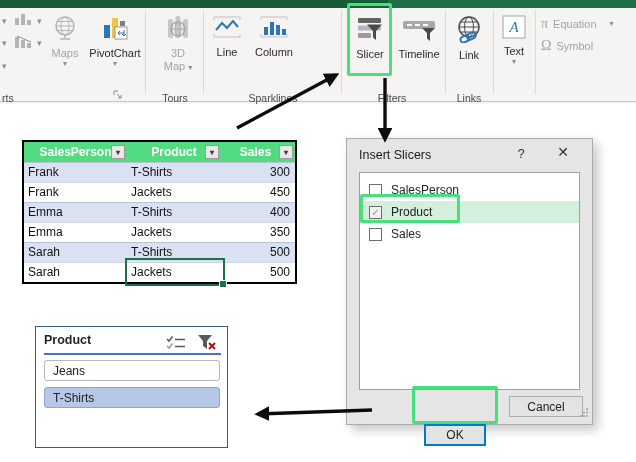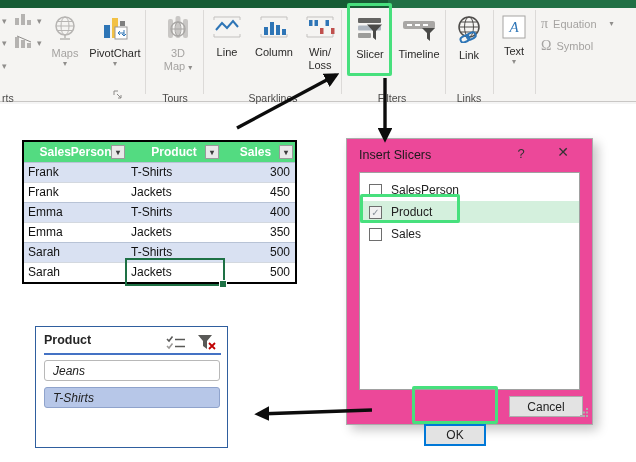--- a/index.html
+++ b/index.html
@@ -33,21 +33,21 @@
         border:1px solid #9a9a9a;box-sizing:border-box;display:flex;align-items:center;
         justify-content:center;font-size:8px;color:#3c3c3c;}
   .blue{background:#d9e1f2;}
   .white{background:#ffffff;}
   .td{padding-left:4px;box-sizing:border-box;color:#111;}
   .active-cell{position:absolute;left:125px;top:258px;width:96px;height:24px;
                border:2px solid #1e7145;z-index:10;}
   .active-cell .handle{position:absolute;right:-4px;bottom:-4px;width:6px;height:6px;
                        background:#1e7145;border:1px solid #fff;}
   
-  .dlg{position:absolute;left:346px;top:138px;width:247px;height:287px;background:#ec4899;
+  .dlg{position:absolute;left:346px;top:138px;width:247px;height:287px;background:#e5e5e5;
        border:1px solid #ababab;box-sizing:border-box;box-shadow:5px 5px 10px rgba(0,0,0,.22);z-index:20;}
   .dlg-title{position:absolute;left:12px;top:9px;font-size:12.5px;color:#1a1a1a;}
   .dlg-help{position:absolute;left:165px;top:7px;width:18px;text-align:center;font-size:13px;color:#333;}
   .dlg-close{position:absolute;left:203px;top:5px;width:26px;text-align:center;font-size:14px;color:#333;}
   .fieldbox{position:absolute;left:12px;top:33px;width:221px;height:218px;background:#fff;
             border:1px solid #a0a0a0;box-sizing:border-box;}
   .fitem{position:absolute;left:0;width:100%;height:22px;display:flex;align-items:center;
          gap:9px;padding-left:9px;box-sizing:border-box;font-size:12px;color:#222;}
   .cb{width:13px;height:13px;background:#fff;border:1px solid #6e6e6e;box-sizing:border-box;
       display:flex;align-items:center;justify-content:center;font-size:10px;color:#8a929b;flex:0 0 13px;}
@@ -57,21 +57,21 @@
        font-size:12px;color:#222;background:#e3e3e3;box-sizing:border-box;}
   .ok{left:77px;top:256px;width:62px;height:22px;border:2px solid #0078d7;margin-top:29px;}
   .cancel{left:162px;top:257px;width:74px;height:21px;border:1px solid #adadad;}
   .grip{position:absolute;right:3px;bottom:3px;}
   
   .slicer{position:absolute;left:35px;top:326px;width:193px;height:122px;background:#fff;
           border:1px solid #2f5e9e;box-sizing:border-box;z-index:15;}
   .sl-title{position:absolute;left:8px;top:6px;font-size:12.5px;font-weight:bold;color:#262626;}
   .sl-rule{position:absolute;left:8px;top:26px;width:177px;height:2px;background:#4472c4;}
   .sl-item{position:absolute;left:8px;width:176px;height:21px;border-radius:3px;display:flex;
-           align-items:center;padding-left:8px;box-sizing:border-box;font-size:12px;color:#222;font-style:italic;}
+           align-items:center;padding-left:8px;box-sizing:border-box;font-size:12px;color:#222;}
   .sl-jeans{top:33px;background:#fff;border:1px solid #b8b8b8;}
   .sl-tshirts{top:60px;background:#b7c7e8;border:1px solid #8fa3cc;}
   .sl-ico{position:absolute;top:7px;}
   
   .ann{position:absolute;border:3px solid #47e07d;border-radius:2px;box-sizing:border-box;z-index:40;pointer-events:none;}
   .ann-slicer{left:347px;top:3px;width:45px;height:73px;}
   .ann-product{left:360px;top:194px;width:100px;height:29px;}
   .ann-ok{left:412px;top:386px;width:86px;height:38px;}
   .arrows{position:absolute;left:0;top:0;z-index:50;pointer-events:none;}
 </style>
@@ -162,33 +162,20 @@
         <svg width="30" height="25">
             <path d="M2 2 h26 M2 22 h26 M2 2 v3 M28 2 v3 M2 19 v3 M28 19 v3" stroke="#c3c1bf" fill="none"></path>
             <rect x="5" y="12" width="4" height="8" fill="#2e75b6"></rect>
             <rect x="11" y="7" width="4" height="13" fill="#2e75b6"></rect>
             <rect x="17" y="10" width="4" height="10" fill="#2e75b6"></rect>
             <rect x="23" y="14" width="4" height="6" fill="#2e75b6"></rect>
           </svg></span>
       <span>Column</span>
     </div>
 
-    <div class="rbtn enb" style="left:298px;width:44px">
-      <span class="ric">
-        <svg width="30" height="25">
-            <path d="M2 2 h26 M2 22 h26 M2 2 v3 M28 2 v3 M2 19 v3 M28 19 v3" stroke="#c3c1bf" fill="none"></path>
-            <rect x="4" y="5" width="3.5" height="6" fill="#2e75b6"></rect>
-            <rect x="9.5" y="5" width="3.5" height="6" fill="#2e75b6"></rect>
-            <rect x="15" y="13" width="3.5" height="6" fill="#c0504d"></rect>
-            <rect x="20.5" y="5" width="3.5" height="6" fill="#2e75b6"></rect>
-            <rect x="26" y="13" width="3.5" height="6" fill="#c0504d"></rect>
-          </svg></span>
-      <span>Win/</span>
-      <span>Loss</span>
-    </div>
 
     <div class="rbtn enb" style="left:348px;width:44px">
       <span class="ric">
         <svg width="27" height="27">
             <rect x="1" y="3" width="23" height="5" rx="1" fill="#646462"></rect>
             <rect x="1" y="10.5" width="23" height="5" rx="1" fill="#aeb6bf"></rect>
             <rect x="1" y="18" width="13" height="5" rx="1" fill="#9c9c9a"></rect>
             <path d="M10 9.5 L25 9.5 L19 16 L19 25 L16 22.5 L16 16 Z" fill="#4a4a48"></path>
           </svg></span>
       <span>Slicer</span>

